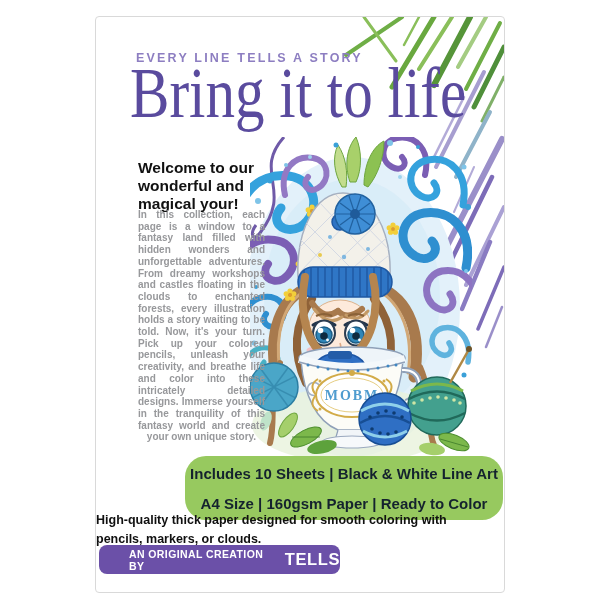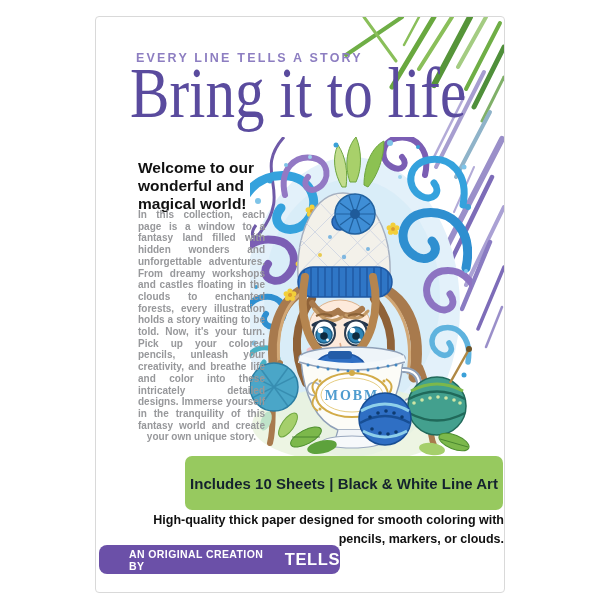--- a/index.html
+++ b/index.html
@@ -10,25 +10,25 @@
     letter-spacing:2.2px;color:#8d7ec1;}
   .title{position:absolute;left:34px;top:40px;z-index:3;font-family:"Liberation Serif",serif;
     font-size:72px;font-weight:400;color:#5a4b9e;line-height:1;white-space:nowrap;
     transform:scaleX(0.82);transform-origin:left top;}
   .intro-heading{position:absolute;left:42px;top:142px;width:148px;z-index:3;font-size:15.5px;
     font-weight:700;color:#111;line-height:1.16;}
   .intro-body{position:absolute;left:42px;top:192px;width:127px;z-index:3;font-size:10px;
     font-weight:700;color:#97989b;line-height:11.7px;text-align:justify;text-align-last:center;}
   .strokes{position:absolute;left:244px;top:0;z-index:1;}
   .illustration{position:absolute;left:154px;top:120px;z-index:2;}
-  .features-banner{position:absolute;left:89px;top:439px;width:318px;height:54px;z-index:4;
-    background:#97c95f;border-radius:7px;display:flex;flex-direction:column;justify-content:center;
+  .features-banner{position:absolute;left:89px;top:439px;width:318px;height:64px;z-index:4;
+    background:#97c95f;border-radius:21px;display:flex;flex-direction:column;justify-content:center;
     align-items:center;gap:9px;}
   .features-banner div{font-size:15px;font-weight:700;color:#14222e;line-height:21px;}
-  .paper-note{position:absolute;left:0;top:494px;width:100%;z-index:4;text-align:right;
+  .paper-note{position:absolute;left:0;top:494px;width:100%;z-index:4;text-align:left;
     font-size:12.5px;font-weight:700;color:#101010;line-height:19px;}
   .paper-note div{margin:0 auto;}
   .credit-banner{position:absolute;left:3px;top:528px;width:241px;height:29px;z-index:4;
     background:#6b50a8;border-radius:8px;display:flex;align-items:center;justify-content:center;
     padding-left:30px;box-sizing:border-box;color:#fff;}
   .credit-prefix{font-size:10.5px;font-weight:700;letter-spacing:.4px;}
   .credit-brand{font-size:16.5px;font-weight:800;letter-spacing:.6px;margin-left:7px;}
 </style>
 </head>
 <body>
@@ -56,21 +56,21 @@
       <path d="M150,225 L122,292" stroke="#8a7cc2" stroke-width="4.5"></path>
       <path d="M164,250 L138,312" stroke="#7d6cb8" stroke-width="3.5"></path>
       <path d="M162,290 L146,330" stroke="#9a8fc9" stroke-width="2.5"></path>
       <path d="M134,150 L114,195" stroke="#b3abd8" stroke-width="2"></path>
     </g>
   </svg>
 
   <div class="tagline">EVERY LINE TELLS A STORY</div>
   <div class="title">Bring it to life</div>
 
-  <div class="intro-heading">Welcome to our wonderful and magical world!</div>
+  <div class="intro-heading">Welcome to our wonderful and magical your!</div>
   <div class="intro-body">In this collection, each page is a window to a fantasy land filled with hidden wonders and unforgettable adventures. From dreamy workshops and castles floating in the clouds to enchanted forests, every illustration holds a story waiting to be told. Now, it's your turn. Pick up your colored pencils, unleash your creativity, and breathe life and color into these intricately detailed designs. Immerse yourself in the tranquility of this fantasy world and create your own unique story.</div>
 
   <svg class="illustration" width="222" height="322" viewBox="0 0 222 322">
     <defs>
       <clipPath id="domeClip">
           <path d="M48,140 C46,92 66,56 93,56 C120,56 142,92 140,140 Z"></path>
         </clipPath>
       <clipPath id="brimClip">
           <rect x="48" y="130" width="94" height="30" rx="15"></rect>
         </clipPath>
@@ -364,20 +364,21 @@
       <ellipse cx="72" cy="310" rx="15" ry="6.5" transform="rotate(-12 72 310)" fill="#5da23c"></ellipse>
       <ellipse cx="204" cy="305" rx="16" ry="7" transform="rotate(22 204 305)" fill="#7cb84b" stroke="#4e8f2f"></ellipse>
       <ellipse cx="182" cy="312" rx="13" ry="6" transform="rotate(8 182 312)" fill="#a5cf6b"></ellipse>
       <path d="M42,300 L70,300" stroke="#3c7a28" stroke-width="0.8"></path>
       <path d="M190,302 L218,310" stroke="#3c7a28" stroke-width="0.8"></path>
     </g>
   </svg>
 
   <div class="features-banner">
     <div>Includes 10 Sheets | Black &amp; White Line Art</div>
+    <div>A4 Size | 160gsm Paper | Ready to Color</div>
   </div>
 
   <div class="paper-note">
     <div>High-quality thick paper designed for smooth coloring with</div>
     <div>pencils, markers, or clouds.</div>
   </div>
 
   <div class="credit-banner">
     <span class="credit-prefix">AN ORIGINAL CREATION BY</span>
     <span class="credit-brand">TELLS</span>

